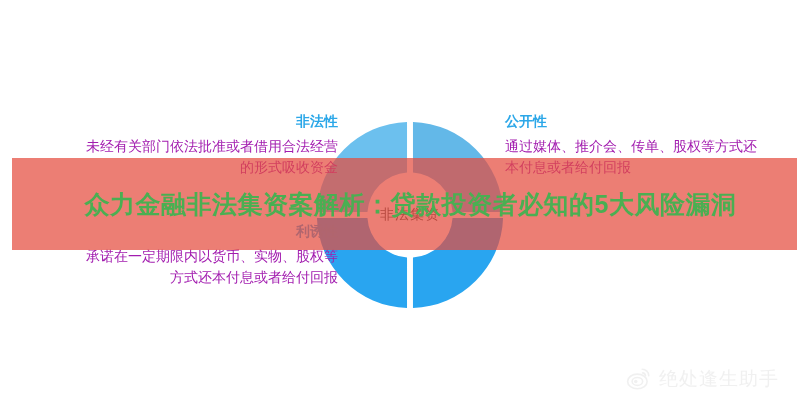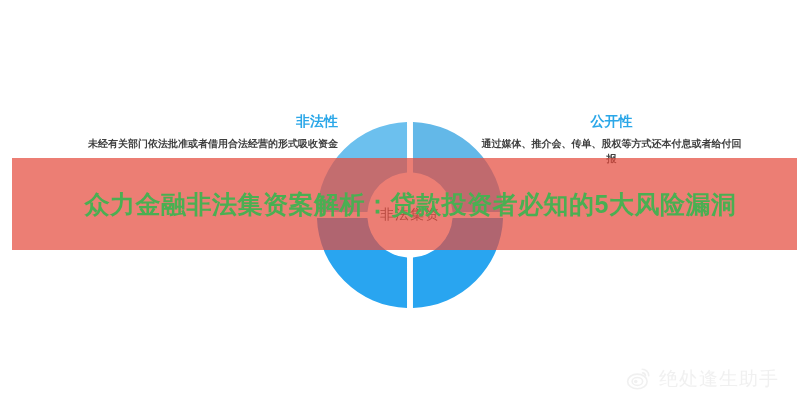--- a/index.html
+++ b/index.html
@@ -65,28 +65,27 @@
     width: 265px;
   }
   .quad-title {
     font-size: 14px;
     font-weight: bold;
     color: #2ba7e8;
     margin-bottom: 6px;
     line-height: 1.3;
   }
   .quad-body {
-    font-size: 10px;
-    color: #404040;
+    font-size: 14px;
+    color: #a21caf;
     line-height: 1.5;
-    font-weight: bold;
   }
 
   .quad.left  { text-align: right; left: 45px; margin-left: 28px; }
-  .quad.right { text-align: center;  left: 479px; }
+  .quad.right { text-align: left;  left: 505px; }
 
   .quad-tl { top: 112px; }
   .quad-bl { top: 222px; }
   .quad-tr { top: 112px; }
   .quad-br { top: 228px; }
 
   
   .title-band {
     position: absolute;
     left: 0;
@@ -147,20 +146,24 @@
         </svg>
       </div>
       <div class="donut-center-label">非法集资</div>
     </div>
 
     <div class="quad left quad-tl">
       <div class="quad-title">非法性</div>
       <div class="quad-body">未经有关部门依法批准或者借用合法经营的形式吸收资金</div>
     </div>
 
+    <div class="quad left quad-bl">
+      <div class="quad-title">利诱性</div>
+      <div class="quad-body">承诺在一定期限内以货币、实物、股权等方式还本付息或者给付回报</div>
+    </div>
 
     <div class="quad right quad-tr">
       <div class="quad-title">公开性</div>
       <div class="quad-body">通过媒体、推介会、传单、股权等方式还本付息或者给付回报</div>
     </div>
 
     <div class="quad right quad-br">
     </div>
 
   </div>

